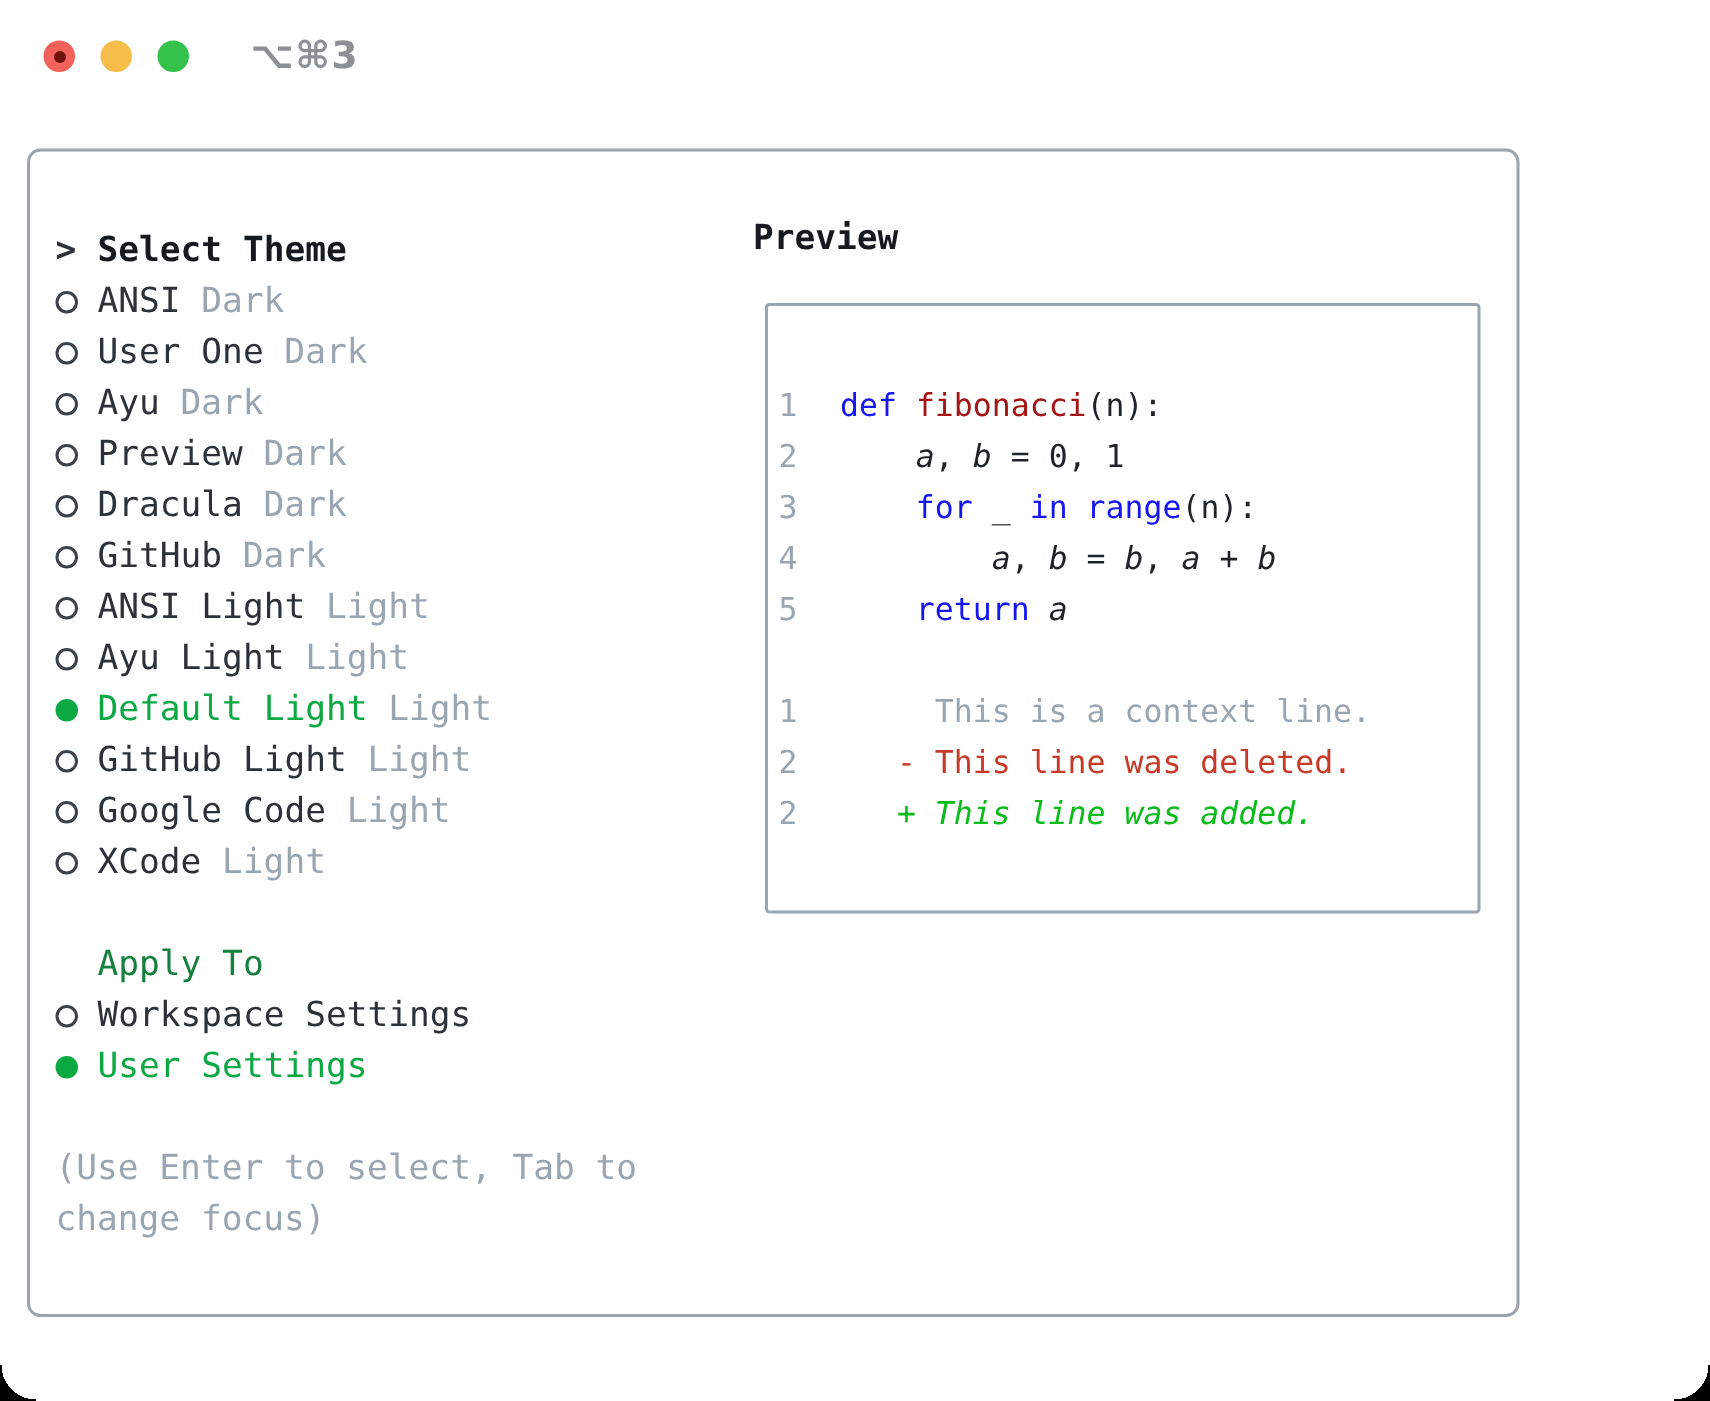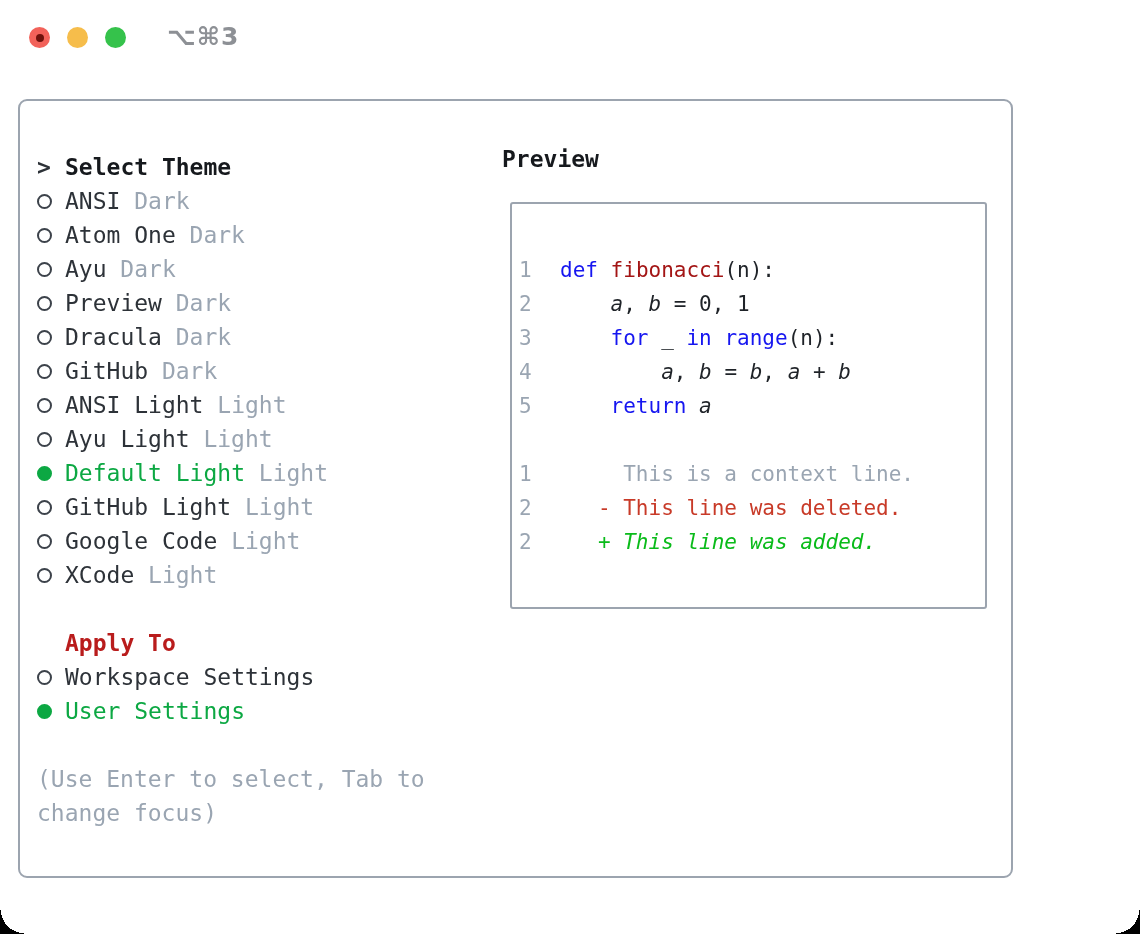--- a/index.html
+++ b/index.html
@@ -99,21 +99,21 @@
           <span class="mark">
             <span class="radio"></span>
           </span>
           <span class="opt-label">ANSI</span>
           <span class="opt-suffix">Dark</span>
         </div>
         <div class="row">
           <span class="mark">
             <span class="radio"></span>
           </span>
-          <span class="opt-label">Atom One</span>
+          <span class="opt-label">User One</span>
           <span class="opt-suffix">Dark</span>
         </div>
         <div class="row">
           <span class="mark">
             <span class="radio"></span>
           </span>
           <span class="opt-label">Ayu</span>
           <span class="opt-suffix">Dark</span>
         </div>
         <div class="row">
@@ -176,21 +176,21 @@
           <span class="mark">
             <span class="radio"></span>
           </span>
           <span class="opt-label">XCode</span>
           <span class="opt-suffix">Light</span>
         </div>
       </div>
 
     <div class="row apply-heading">
       <span class="mark"></span>
-      <span class="heading-text" style="font-weight:700;color:#b91c1c;">Apply To</span>
+      <span class="heading-text" style="font-weight:400;color:#15803d;">Apply To</span>
     </div>
 
     <div id="apply-list">
         <div class="row">
           <span class="mark">
             <span class="radio"></span>
           </span>
           <span class="opt-label">Workspace Settings</span>
         </div>
         <div class="row">

